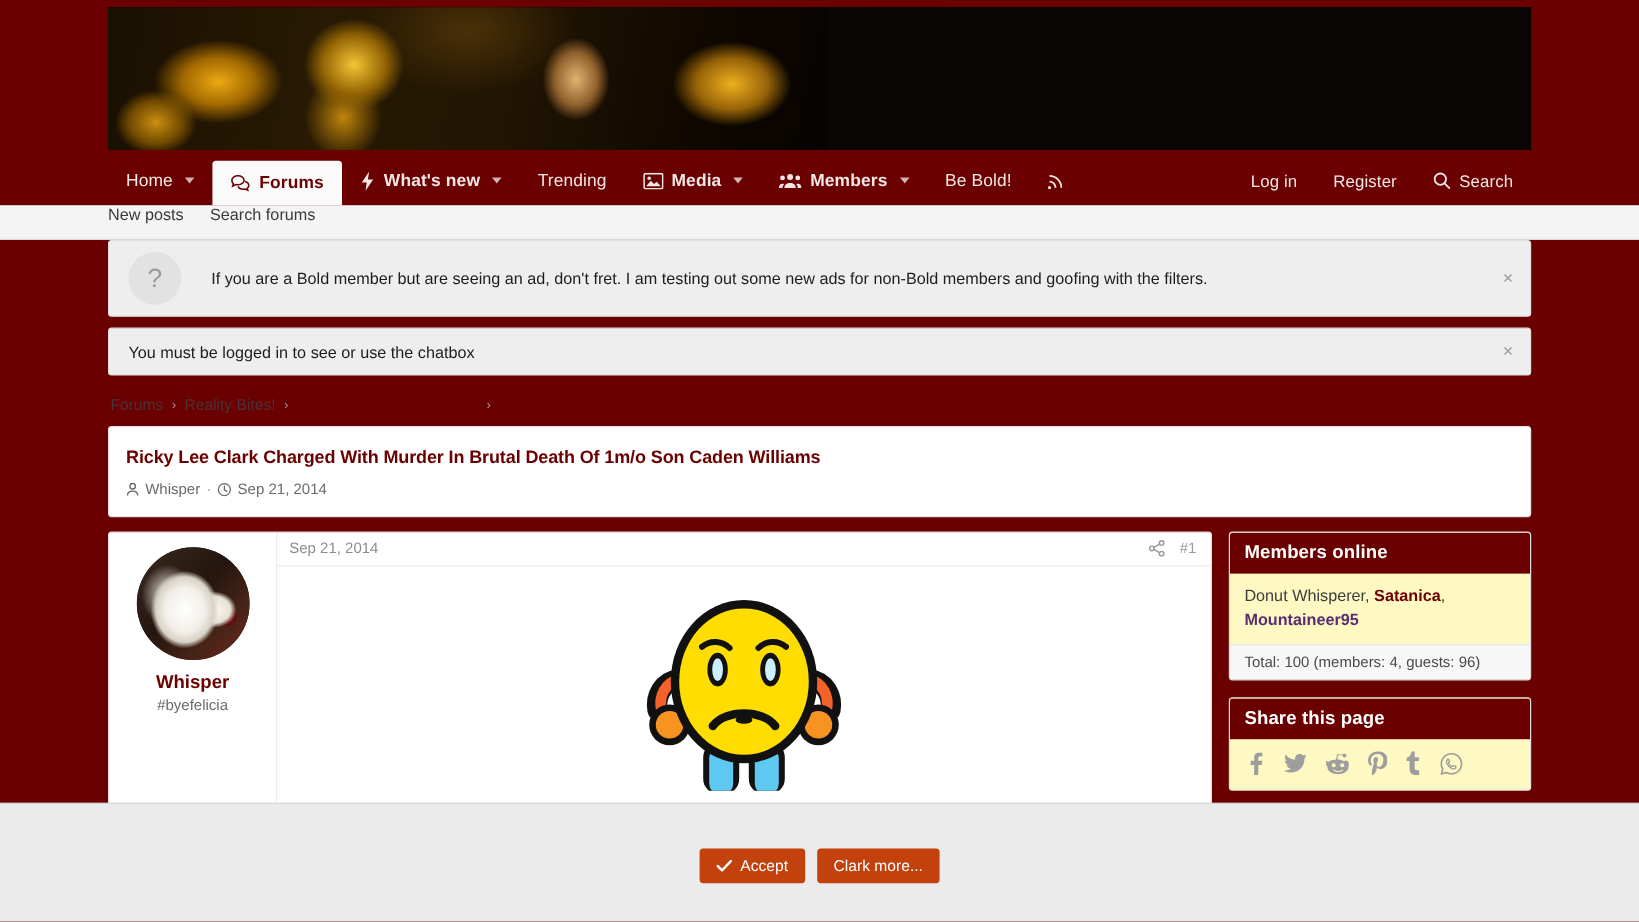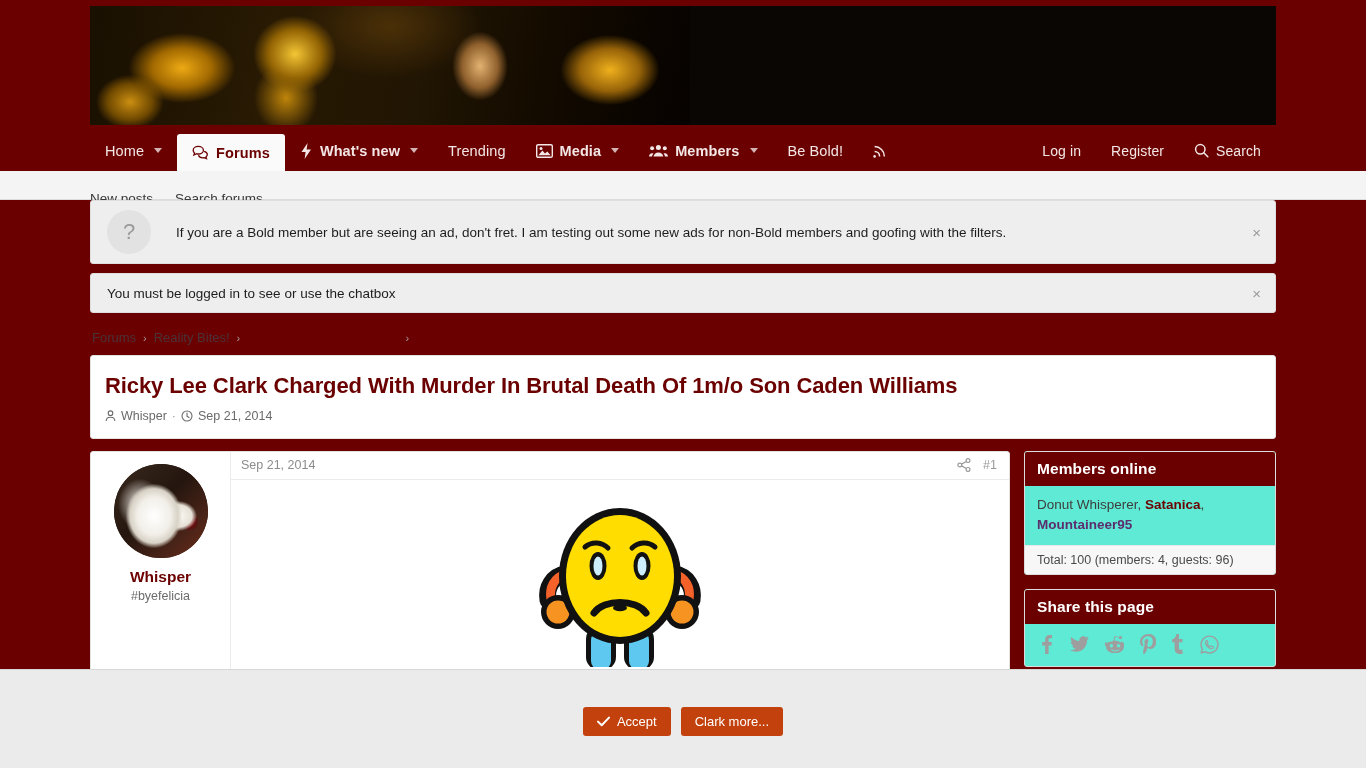--- a/index.html
+++ b/index.html
@@ -83,21 +83,21 @@
   .nav-right .nav-item { font-weight:400; font-size:14px; }
 
   .ico { display:inline-block; line-height:0; }
   .ico svg { display:block; }
 
   
   .subnav {
     position:absolute; left:0; top:171px; width:1366px; height:29px;
     background:#f4f4f4; border-bottom:1px solid #dcdcdc;
   }
-  .subnav-inner { width:1186px; margin:0 90px; height:35px; display:flex; align-items:flex-end; gap:22px; }
+  .subnav-inner { width:1186px; margin:0 90px; height:35px; display:flex; align-items:flex-start; gap:22px; }
   .subnav a { color:#3a3a3a; font-size:13.5px; text-decoration:none; cursor:pointer; }
 
   
   .content {
     position:absolute; left:90px; top:200px; width:1186px;
   }
 
   
   .notice {
     background:#eeeeee; border:1px solid #dedede; border-radius:3px;
@@ -126,21 +126,21 @@
   .breadcrumb a { color:#4a3238; text-decoration:none; cursor:pointer; }
   .breadcrumb a.strong { color:#6b0000; font-weight:700; }
   .bc-sep { color:#a99ca0; font-size:11px; }
 
   
   .title-card {
     background:#ffffff; border:1px solid #e2e2e2; border-radius:3px;
     padding:17px 14px 15px 14px; margin-bottom:12px;
   }
   .thread-title {
-    color:#6b0000; font-size:22px; font-weight:700; line-height:1.18;
+    color:#6b0000; font-size:15px; font-weight:700; line-height:1.18;
     letter-spacing:-.1px;
   }
   .thread-meta {
     margin-top:10px; font-size:12.5px; color:#6a6a6a;
     display:flex; align-items:center; gap:5px;
   }
   .thread-meta .dot { color:#9a9a9a; }
   .thread-meta svg { vertical-align:-2px; }
 
   
@@ -184,21 +184,21 @@
   .post-head .pnum { color:#9a9a9a; font-size:12.5px; cursor:pointer; }
   .post-body { padding:12px 10px; }
   .emoji-frame {
     width:300px; height:175px; margin:0 auto; background:#ffffff;
     display:flex; align-items:flex-start; justify-content:center;
     overflow:hidden; padding-top:8px;
   }
 
   
   .side-block {
-    background:#5eead4; border:1px solid #dddddd; border-radius:3px;
+    background:#fef9c3; border:1px solid #dddddd; border-radius:3px;
     margin-bottom:14px; overflow:hidden;
   }
   .side-head {
     background:#6b0000; color:#ffffff; font-size:15.5px; font-weight:600;
     padding:8px 12px; letter-spacing:.1px;
   }
   .side-body { padding:9px 12px 10px 12px; font-size:13.5px; line-height:1.5; }
   .side-body a { text-decoration:none; cursor:pointer; }
   .m-normal { color:#3d3d3d;text-align:right; }
   .m-bold-red { color:#6b0000; font-weight:700; }

